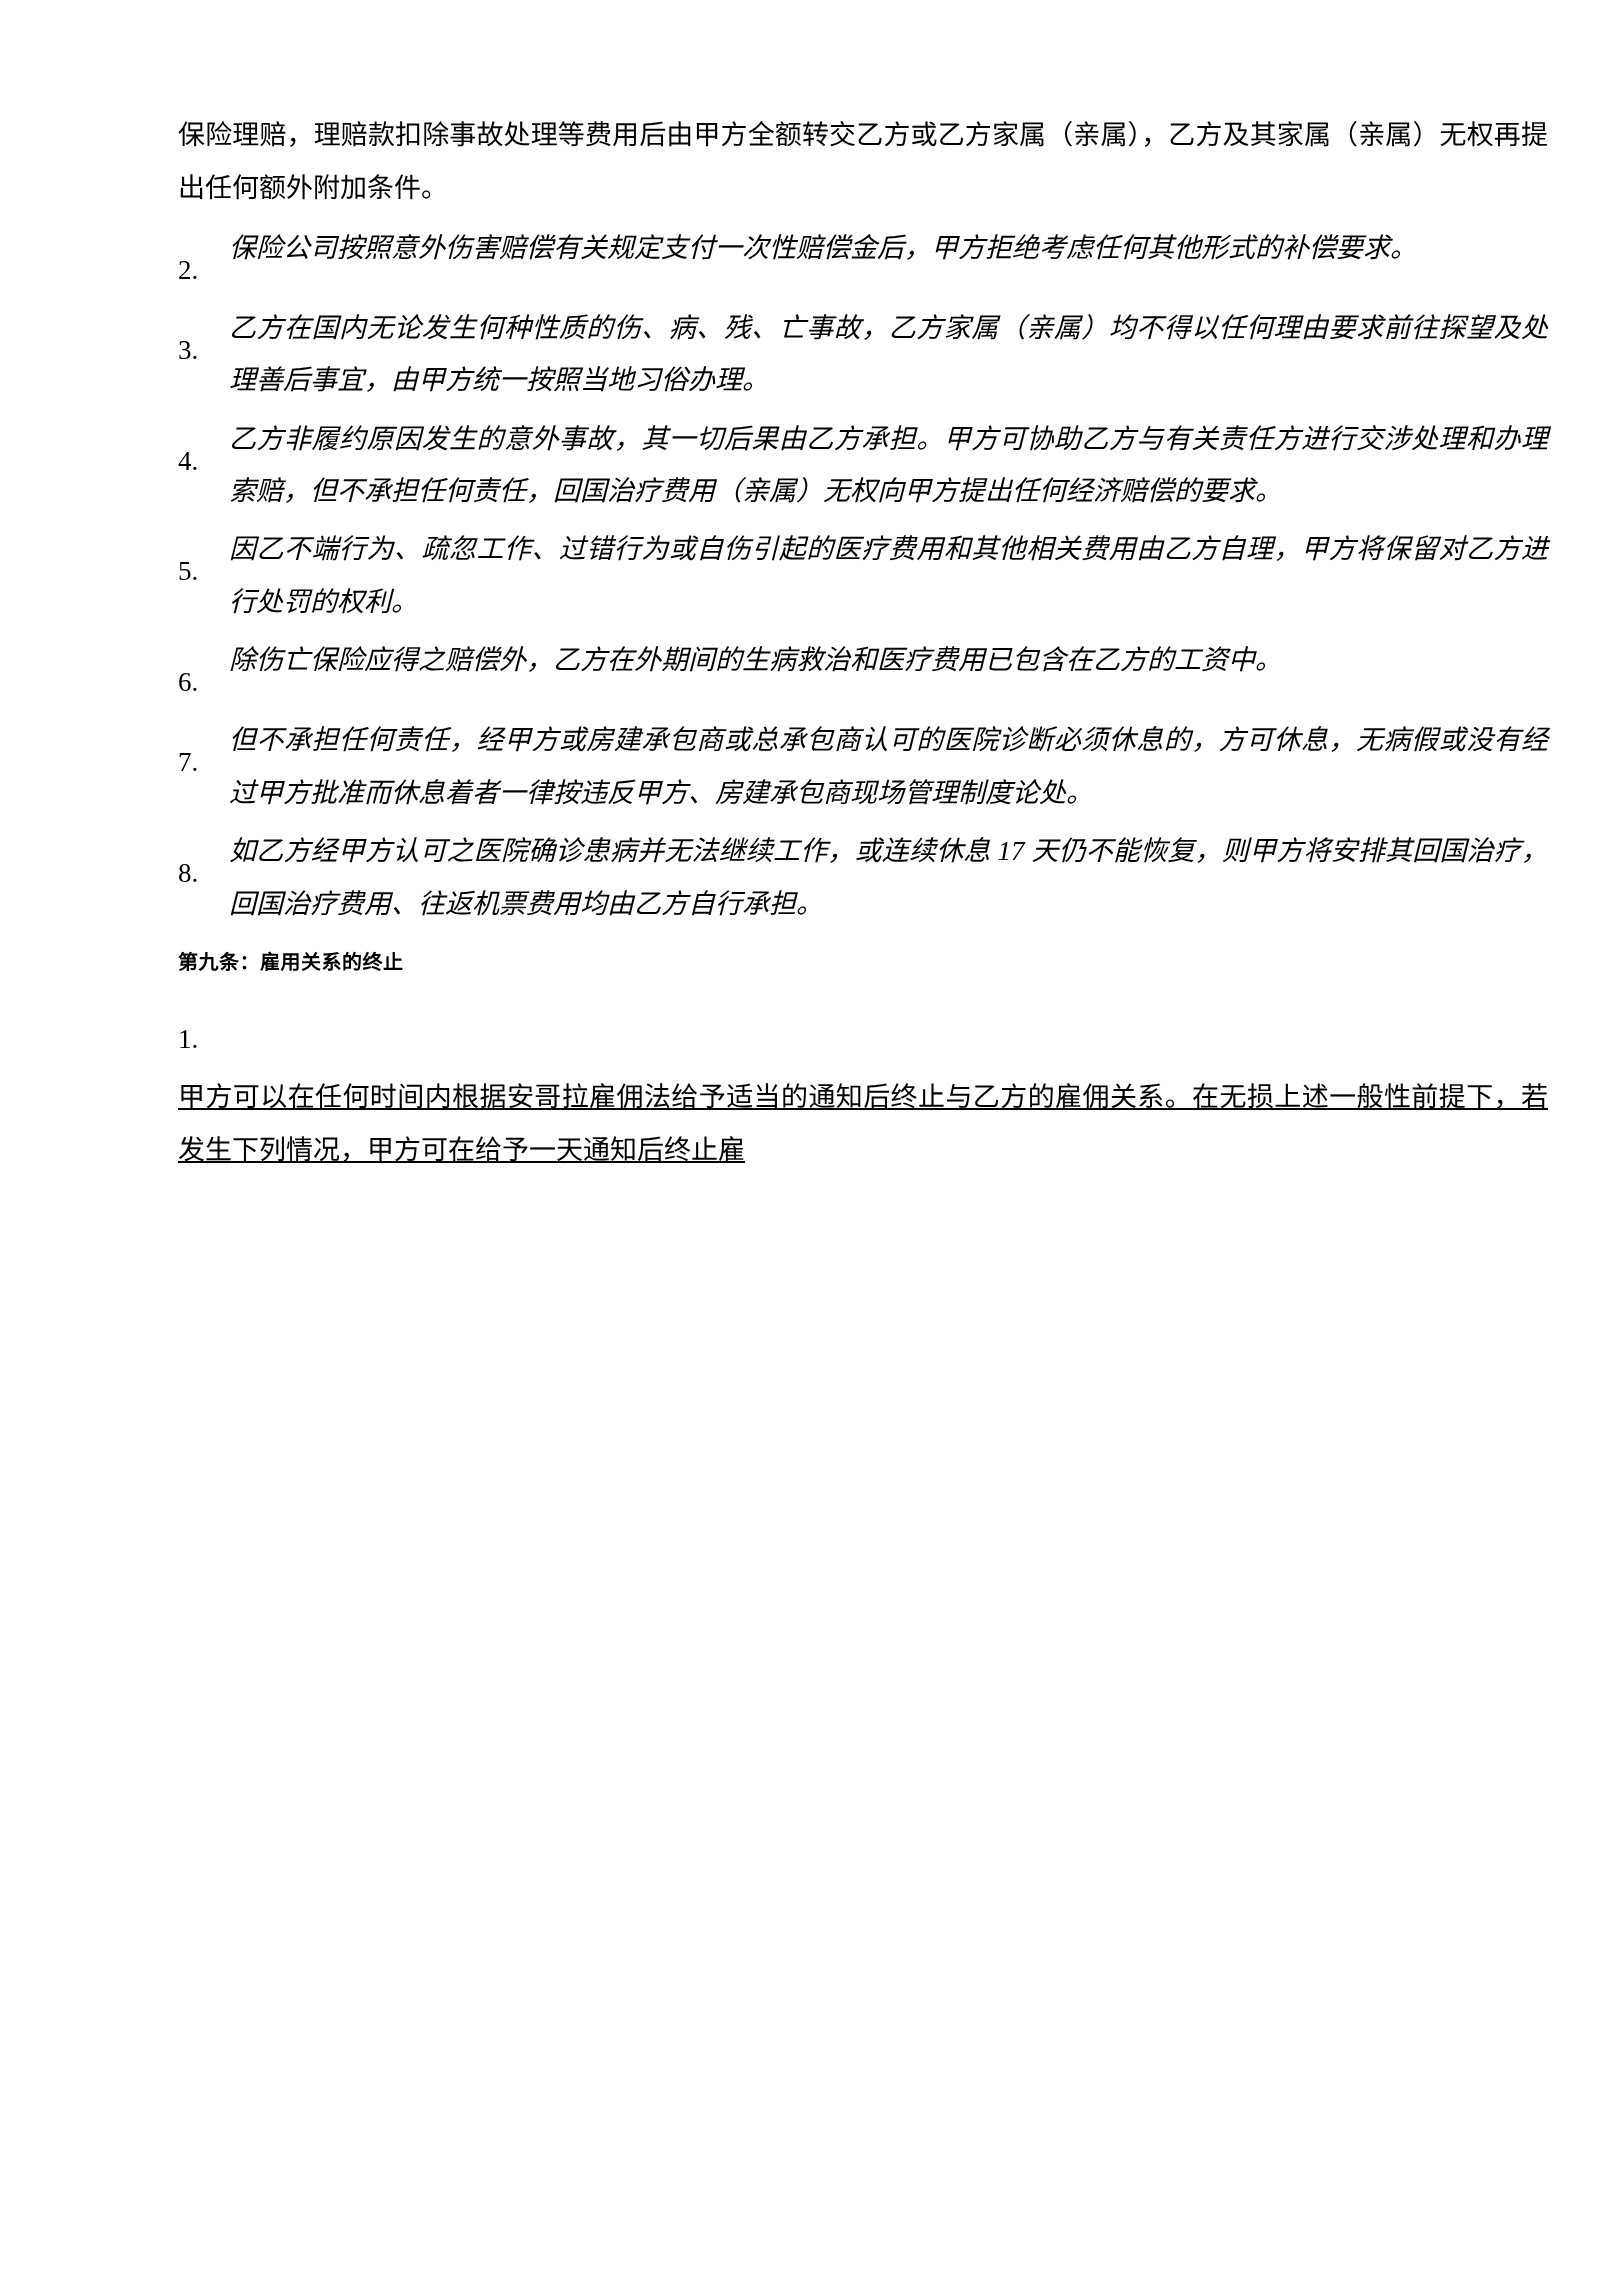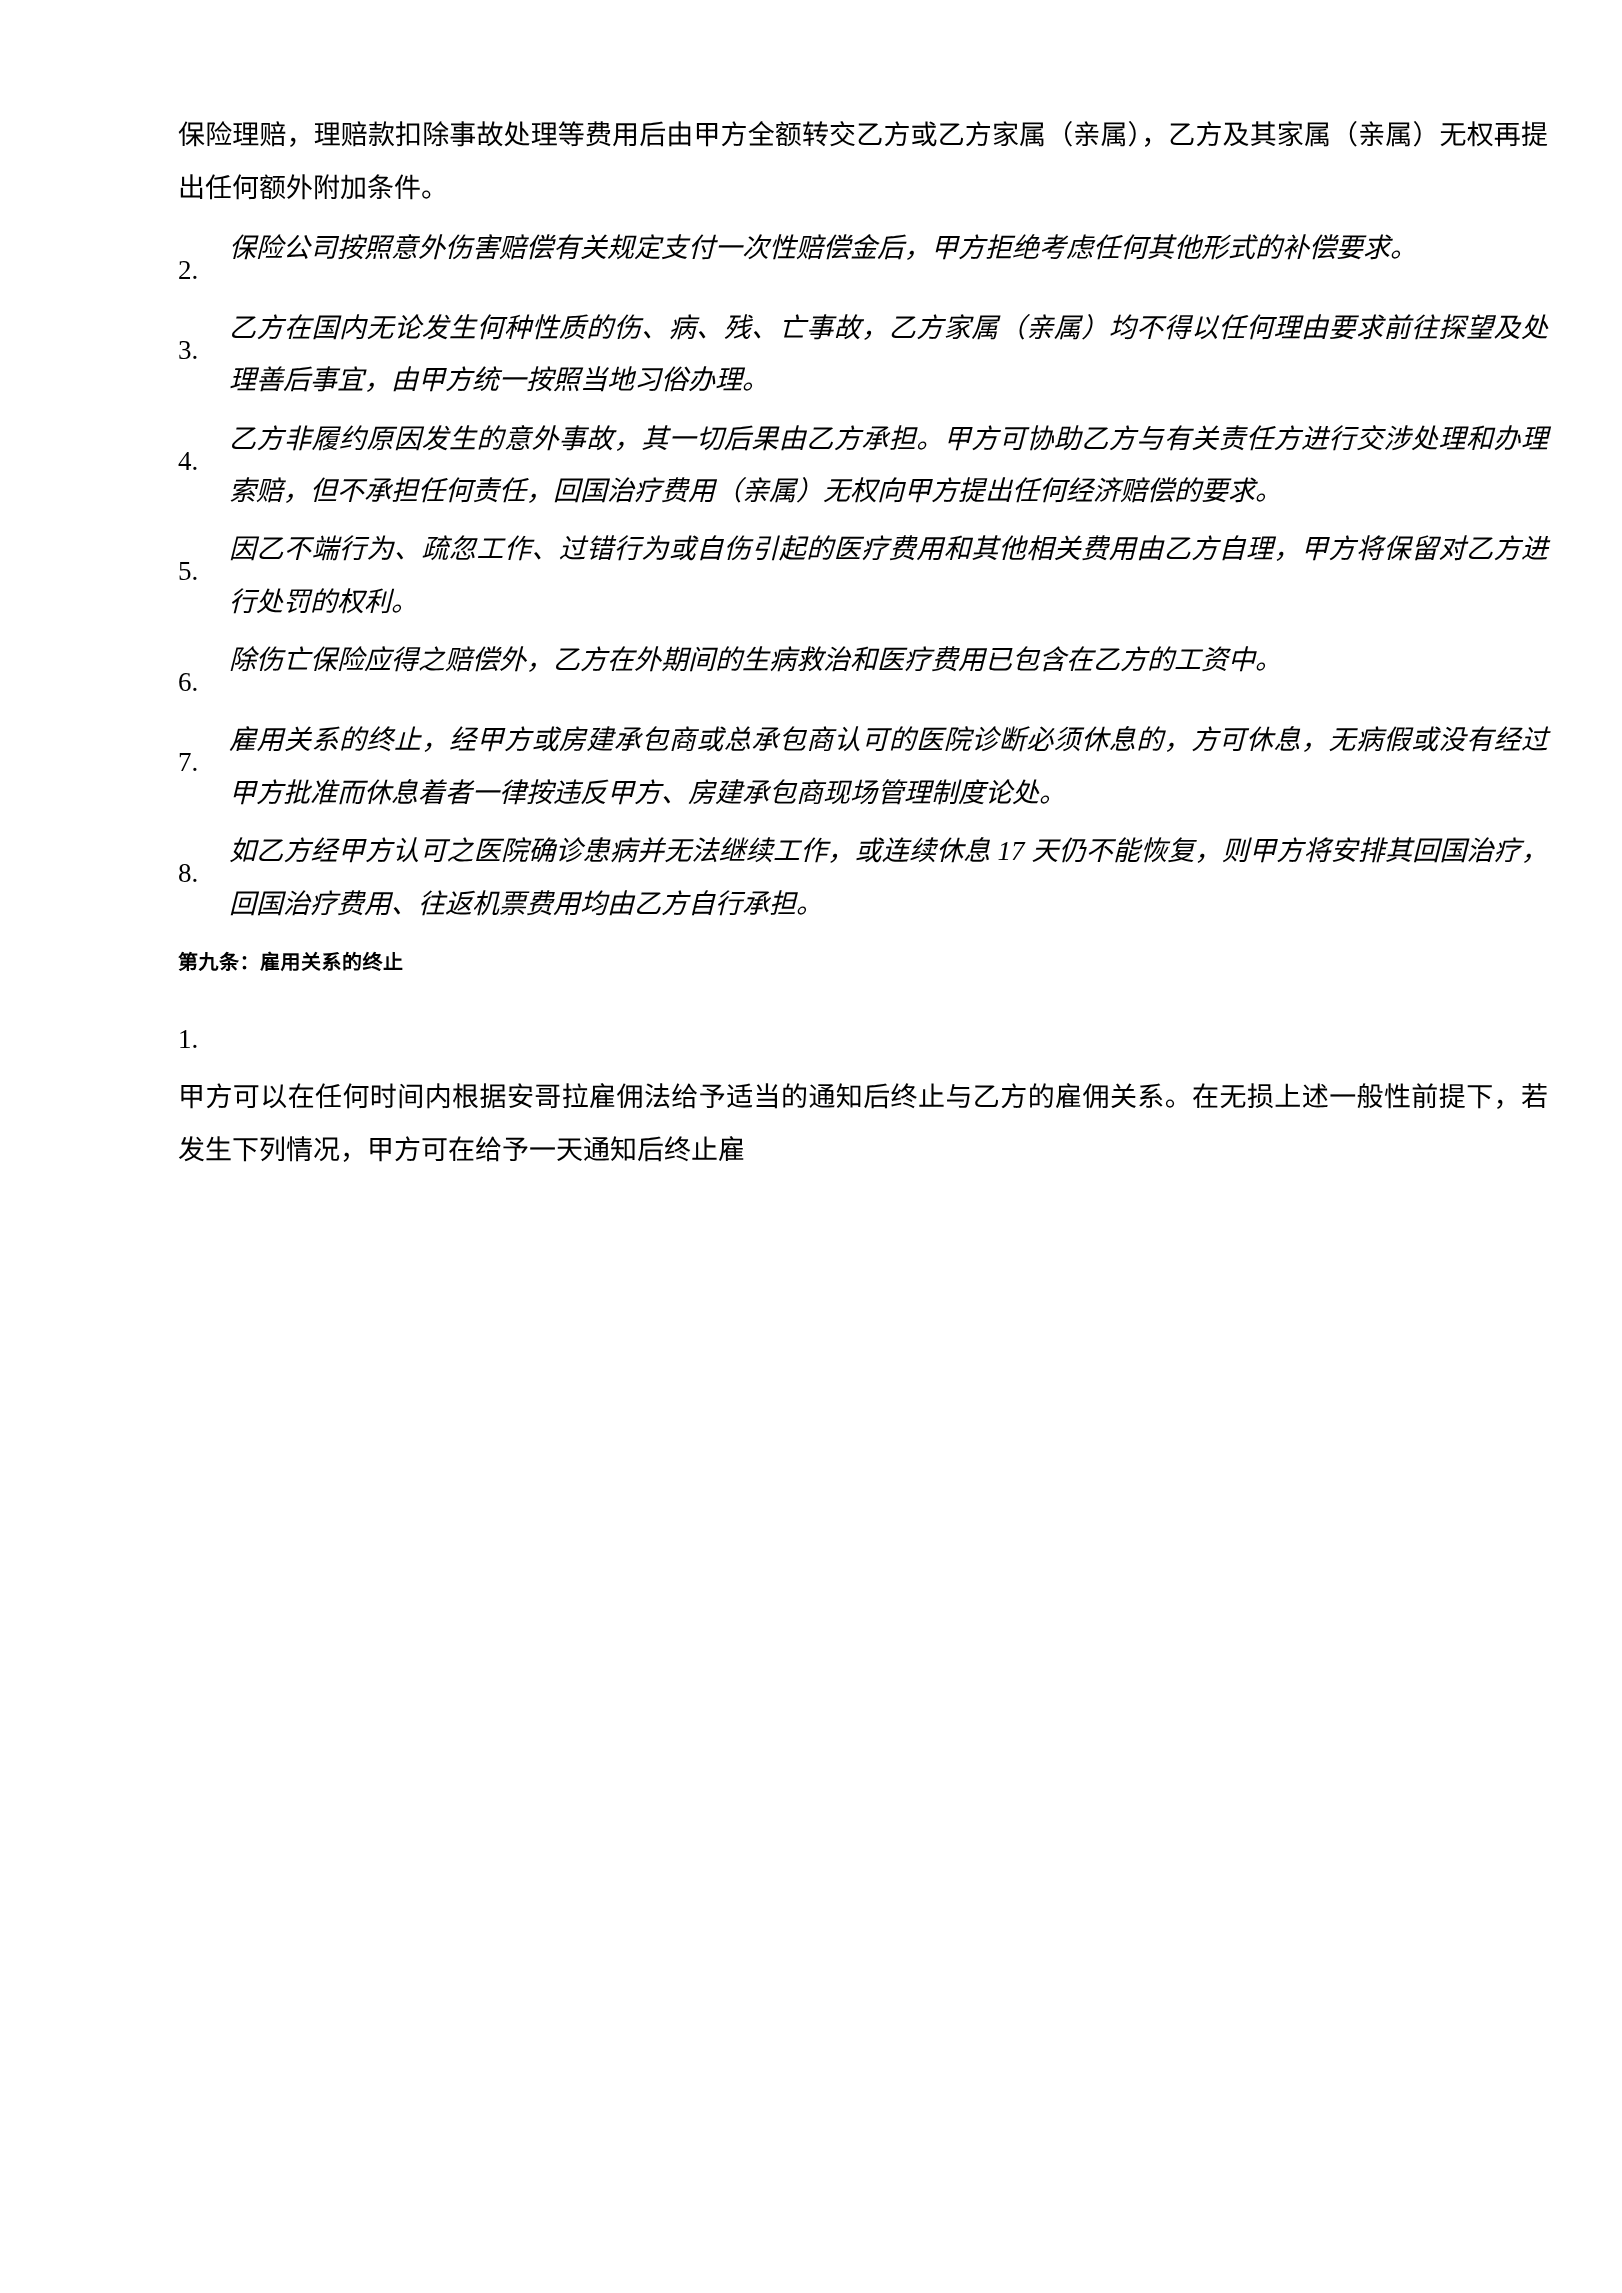--- a/index.html
+++ b/index.html
@@ -55,20 +55,21 @@
   .heading {
     font-weight: bold;
     font-size: 20px;
     margin: 12.7px 0 9px 0;
     letter-spacing: 0.5px;
   }
   .cont-para {
     margin: 0 0 3.6px 0;
     text-align: justify;
     text-justify: inter-ideograph;
+    text-decoration: underline;
   }
 </style>
 </head>
 <body>
 
 <div class="page">
   <div class="doc-body">
 
     <p class="para-plain">保险理赔，理赔款扣除事故处理等费用后由甲方全额转交乙方或乙方家属（亲属），乙方及其家属（亲属）无权再提出任何额外附加条件。</p>
 
@@ -92,21 +93,21 @@
       <div class="num-text">因乙不端行为、疏忽工作、过错行为或自伤引起的医疗费用和其他相关费用由乙方自理，甲方将保留对乙方进行处罚的权利。</div>
     </div>
 
     <div class="numbered">
       <div class="num">6.</div>
       <div class="num-text">除伤亡保险应得之赔偿外，乙方在外期间的生病救治和医疗费用已包含在乙方的工资中。</div>
     </div>
 
     <div class="numbered">
       <div class="num">7.</div>
-      <div class="num-text">雇用关系的终止，经甲方或房建承包商或总承包商认可的医院诊断必须休息的，方可休息，无病假或没有经过甲方批准而休息着者一律按违反甲方、房建承包商现场管理制度论处。</div>
+      <div class="num-text">但不承担任何责任，经甲方或房建承包商或总承包商认可的医院诊断必须休息的，方可休息，无病假或没有经过甲方批准而休息着者一律按违反甲方、房建承包商现场管理制度论处。</div>
     </div>
 
     <div class="numbered">
       <div class="num">8.</div>
       <div class="num-text">如乙方经甲方认可之医院确诊患病并无法继续工作，或连续休息 17 天仍不能恢复，则甲方将安排其回国治疗，回国治疗费用、往返机票费用均由乙方自行承担。</div>
     </div>
 
     <p class="heading">第九条：雇用关系的终止</p>
 
     <div class="numbered">

